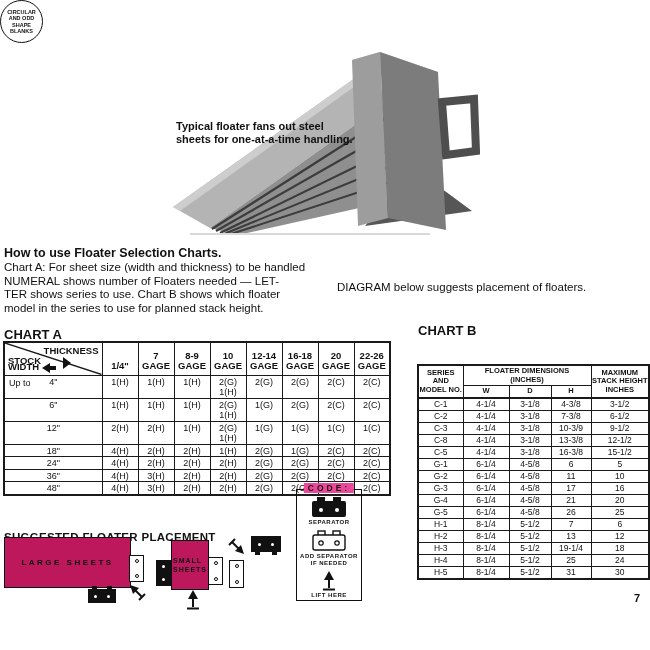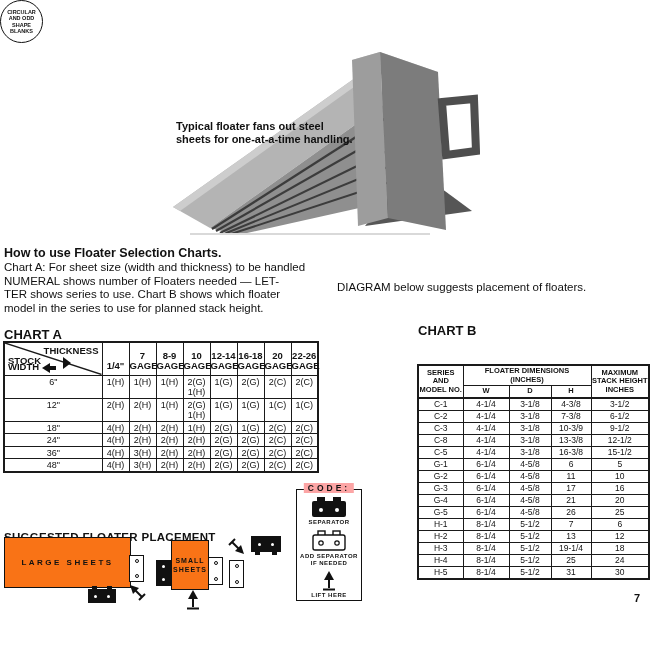--- a/index.html
+++ b/index.html
@@ -12,21 +12,21 @@
   #photo{left:150px;top:30px;}
   #photo-caption{left:176px;top:72px;font:bold 11px/13px "Liberation Sans",sans-serif;white-space:pre-line;margin-top:48px;}
 
   
   #intro-heading{left:4px;top:246px;font:bold 12.5px "Liberation Sans",sans-serif;}
   #intro-body{left:4px;top:261px;width:340px;font:11.5px/13.5px "Liberation Sans",sans-serif;white-space:pre-line;}
   #aside-text{left:337px;top:281px;width:310px;font:11.5px/13.5px "Liberation Sans",sans-serif;}
 
   
   #ca-title{left:4px;top:327px;font:bold 13px "Liberation Sans",sans-serif;}
-  #ca{position:absolute;left:3px;top:341px;width:316px;border-collapse:collapse;table-layout:fixed;border:2px solid #1a1a1a;}
+  #ca{position:absolute;left:3px;top:341px;width:388px;border-collapse:collapse;table-layout:fixed;border:2px solid #1a1a1a;}
   #ca th,#ca td{border:1px solid #1a1a1a;box-sizing:border-box;}
   .cah{font:bold 9.5px/10.5px "Liberation Sans",sans-serif;white-space:pre-line;vertical-align:bottom;
        text-align:center;height:33px;padding:2px 0 3px;}
   .cacorner{width:98px;position:relative;padding:0;}
   .cacorner svg{position:absolute;left:0;top:0;width:100%;height:100%;}
   .corner-thickness{position:absolute;top:2px;right:3px;font:bold 9.5px "Liberation Sans",sans-serif;}
   .corner-stock{position:absolute;left:3px;top:12px;font:bold 9.5px "Liberation Sans",sans-serif;}
   .corner-width{position:absolute;left:3px;bottom:2px;font:bold 9.5px "Liberation Sans",sans-serif;}
   .arr-right{position:absolute;right:31px;top:14px;width:0;height:0;
              border-left:8px solid #111;border-top:6px solid transparent;border-bottom:6px solid transparent;}
@@ -46,22 +46,22 @@
   #cb th,#cb td{border:1px solid #1a1a1a;box-sizing:border-box;}
   .cbh{font:bold 7.5px/8.5px "Liberation Sans",sans-serif;white-space:pre-line;text-align:center;
        vertical-align:middle;padding:1px 0;}
   #cb .sub{height:12px;}
   #cb tbody tr:first-child td{border-top:2px solid #1a1a1a;}
   .cbcell{font:8.5px/11px "Liberation Sans",sans-serif;text-align:center;height:11px;padding:0;}
   tr.grp td{border-top:2px solid #1a1a1a;}
 
   
   #pl-title{left:4px;top:501px;font:bold 11.5px "Liberation Sans",sans-serif;letter-spacing:.3px;margin-top:30px;}
-  .sheetbox{position:absolute;border:1.5px solid #111;box-sizing:border-box;background:#f97316;
-            display:flex;align-items:center;justify-content:center;text-align:center;}
+  .sheetbox{position:absolute;border:1.5px solid #111;box-sizing:border-box;background:#be185d;
+            display:flex;align-items:center;justify-content:center;}
   #large-sheets{left:4px;top:537px;width:127px;height:51px;font:bold 8px "Liberation Sans",sans-serif;letter-spacing:2.5px;}
   #small-sheets{left:171px;top:540px;width:38px;height:50px;font:bold 7px/9px "Liberation Sans",sans-serif;letter-spacing:1px;white-space:pre-line;}
   #circle-blanks{left:244px;top:553px;width:43px;height:43px;border:1.5px solid #111;border-radius:50%;
             box-sizing:border-box;background:#fff;display:flex;align-items:center;justify-content:center;
             text-align:center;font:bold 5.5px/6.5px "Liberation Sans",sans-serif;white-space:pre-line;}
   .wfloat{position:absolute;background:#fff;border:1.5px solid #111;box-sizing:border-box;}
   .wfloat i{position:absolute;left:50%;transform:translateX(-50%);width:4px;height:4px;
             border:1px solid #111;border-radius:50%;box-sizing:border-box;background:#fff;}
   .wfloat i.t{top:3px;} .wfloat i.b{bottom:3px;}
   .bfloat{position:absolute;background:#111;}
@@ -69,21 +69,21 @@
   .bf-h i.l{left:22%;top:50%;margin-top:-1.5px;} .bf-h i.r{right:22%;top:50%;margin-top:-1.5px;}
   .bf-v i.t{top:20%;left:50%;margin-left:-1.5px;} .bf-v i.b{bottom:20%;left:50%;margin-left:-1.5px;}
   .tabs-up::before,.tabs-up::after{content:"";position:absolute;top:-3px;width:5px;height:4px;background:#111;}
   .tabs-up::before{left:4px;} .tabs-up::after{right:4px;}
   .tabs-down::before,.tabs-down::after{content:"";position:absolute;bottom:-3px;width:5px;height:4px;background:#111;}
   .tabs-down::before{left:4px;} .tabs-down::after{right:4px;}
 
   
   #code-box{left:296px;top:489px;width:66px;height:112px;border:1.5px solid #111;box-sizing:border-box;
             display:flex;flex-direction:column;align-items:center;padding-top:7px;gap:1px;}
-  #code-title{position:absolute;top:-7px;left:50%;transform:translateX(-50%);background:#fca5a5;
+  #code-title{position:absolute;top:-7px;left:50%;transform:translateX(-50%);background:#ec4899;
               padding:0 4px;font:bold 8.5px "Liberation Sans",sans-serif;letter-spacing:3px;white-space:nowrap;}
   .code-label{font:bold 6px/7px "Liberation Sans",sans-serif;letter-spacing:.5px;text-align:center;white-space:pre-line;}
 
   #page-num{left:634px;top:592px;font:bold 11px "Liberation Sans",sans-serif;}
 </style>
 </head>
 <body>
 
 <svg id="photo" class="abs" width="330" height="205" viewBox="0 0 330 205">
   <rect x="0" y="0" width="330" height="205" fill="#ffffff"></rect>
@@ -156,20 +156,32 @@
 GAGE</th>
         <th class="cah">16-18
 GAGE</th>
         <th class="cah">20
 GAGE</th>
         <th class="cah">22-26
 GAGE</th>
       </tr>
   </thead>
   <tbody id="ca-body">
+      <tr class="tall">
+        <td class="calabel"><span class="pref">Up to</span><span>4"</span></td>
+        <td class="cacell">1(H)</td>
+        <td class="cacell">1(H)</td>
+        <td class="cacell">1(H)</td>
+        <td class="cacell">2(G)
+1(H)</td>
+        <td class="cacell">2(G)</td>
+        <td class="cacell">2(G)</td>
+        <td class="cacell">2(C)</td>
+        <td class="cacell">2(C)</td>
+      </tr>
       <tr class="tall">
         <td class="calabel"><span>6"</span></td>
         <td class="cacell">1(H)</td>
         <td class="cacell">1(H)</td>
         <td class="cacell">1(H)</td>
         <td class="cacell">2(G)
 1(H)</td>
         <td class="cacell">1(G)</td>
         <td class="cacell">2(G)</td>
         <td class="cacell">2(C)</td>

